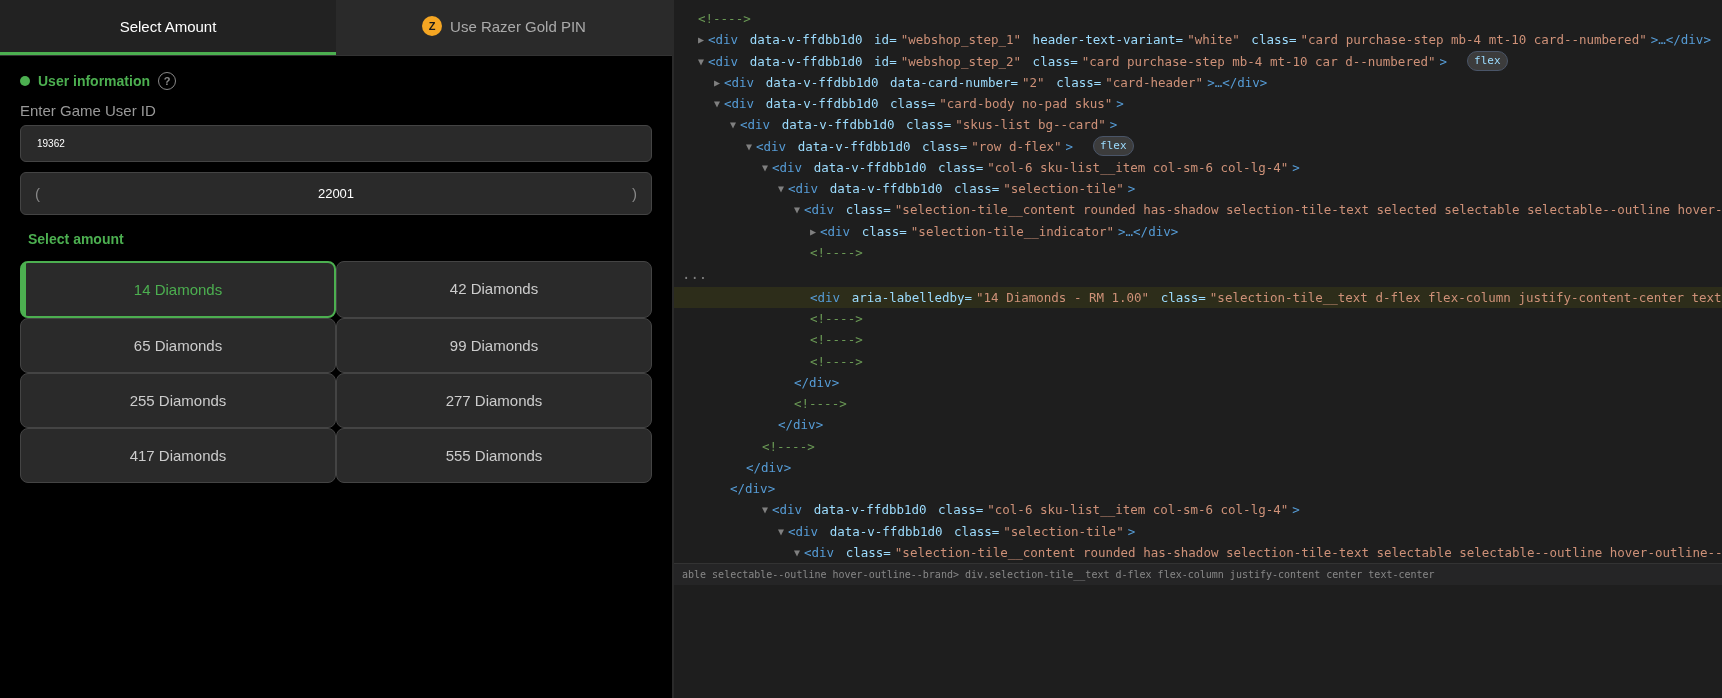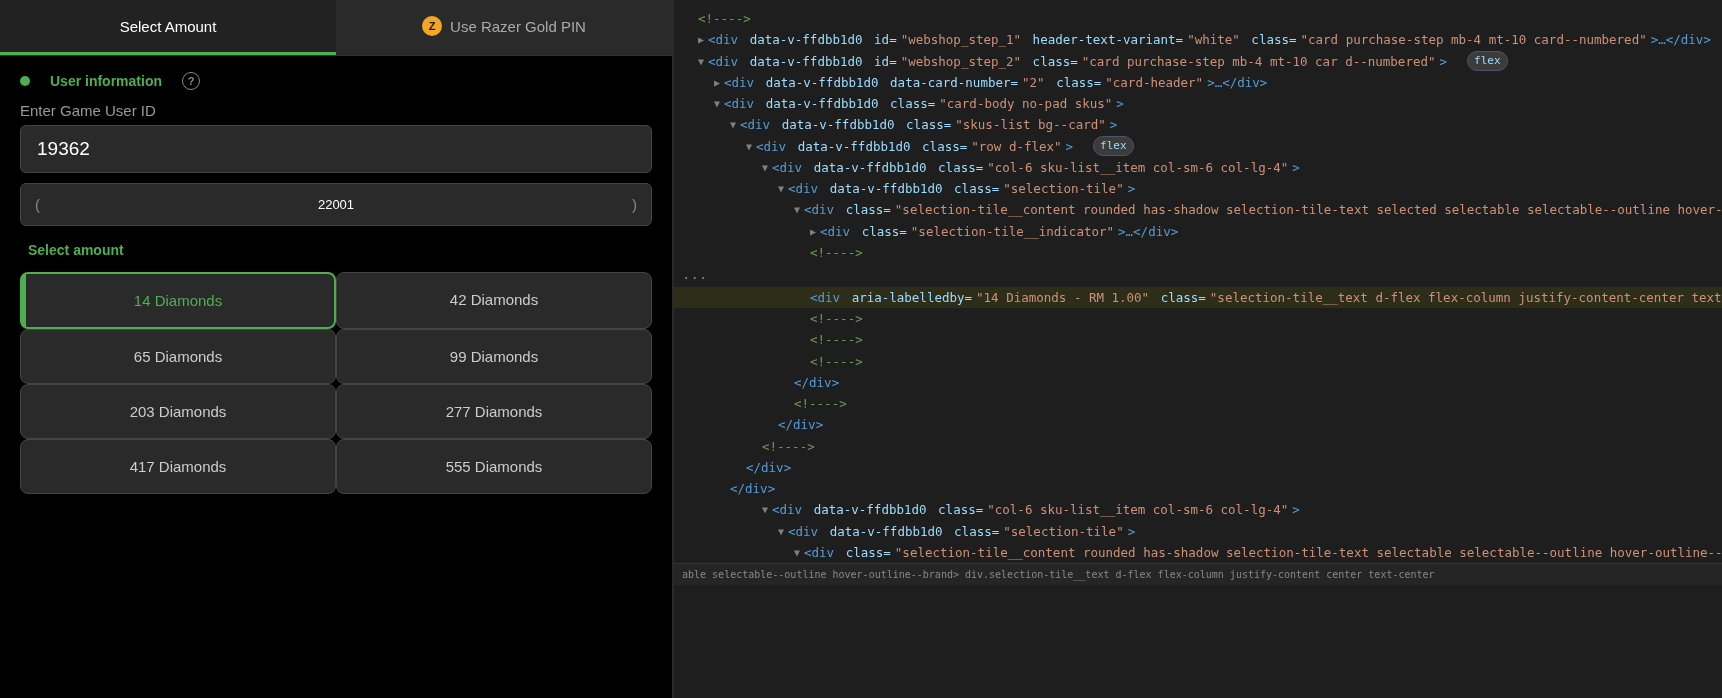--- a/index.html
+++ b/index.html
@@ -62,21 +62,21 @@
     .panel-content {
       padding: 16px 20px;
       flex: 1;
       overflow-y: auto;
     }
 
     
     .section-header {
       display: flex;
       align-items: center;
-      gap: 20px;
+      gap: 8px;
       margin-bottom: 12px;
       color: #4caf50;
       font-size: 14px;
       font-weight: 600;
     }
     .section-header .dot {
       width: 10px;
       height: 10px;
       background: #4caf50;
       border-radius: 50%;
@@ -99,21 +99,21 @@
       color: #999;
       margin-bottom: 6px;
     }
     .input-field {
       width: 100%;
       background: #2a2a2a;
       border: 1px solid #444;
       border-radius: 6px;
       padding: 12px 16px;
       color: #fff;
-      font-size: 19px;
+      font-size: 10px;
       margin-bottom: 10px;
       outline: none;
     }
 
     .input-row {
       display: flex;
       align-items: center;
       background: #2a2a2a;
       border: 1px solid #444;
       border-radius: 6px;
@@ -290,21 +290,21 @@
         <div class="diamond-tile">
           <span>42 Diamonds</span>
         </div>
         <div class="diamond-tile">
           <span>65 Diamonds</span>
         </div>
         <div class="diamond-tile">
           <span>99 Diamonds</span>
         </div>
         <div class="diamond-tile">
-          <span>203 Diamonds</span>
+          <span>255 Diamonds</span>
         </div>
         <div class="diamond-tile">
           <span>277 Diamonds</span>
         </div>
         <div class="diamond-tile">
           <span>417 Diamonds</span>
         </div>
         <div class="diamond-tile">
           <span>555 Diamonds</span>
         </div>

